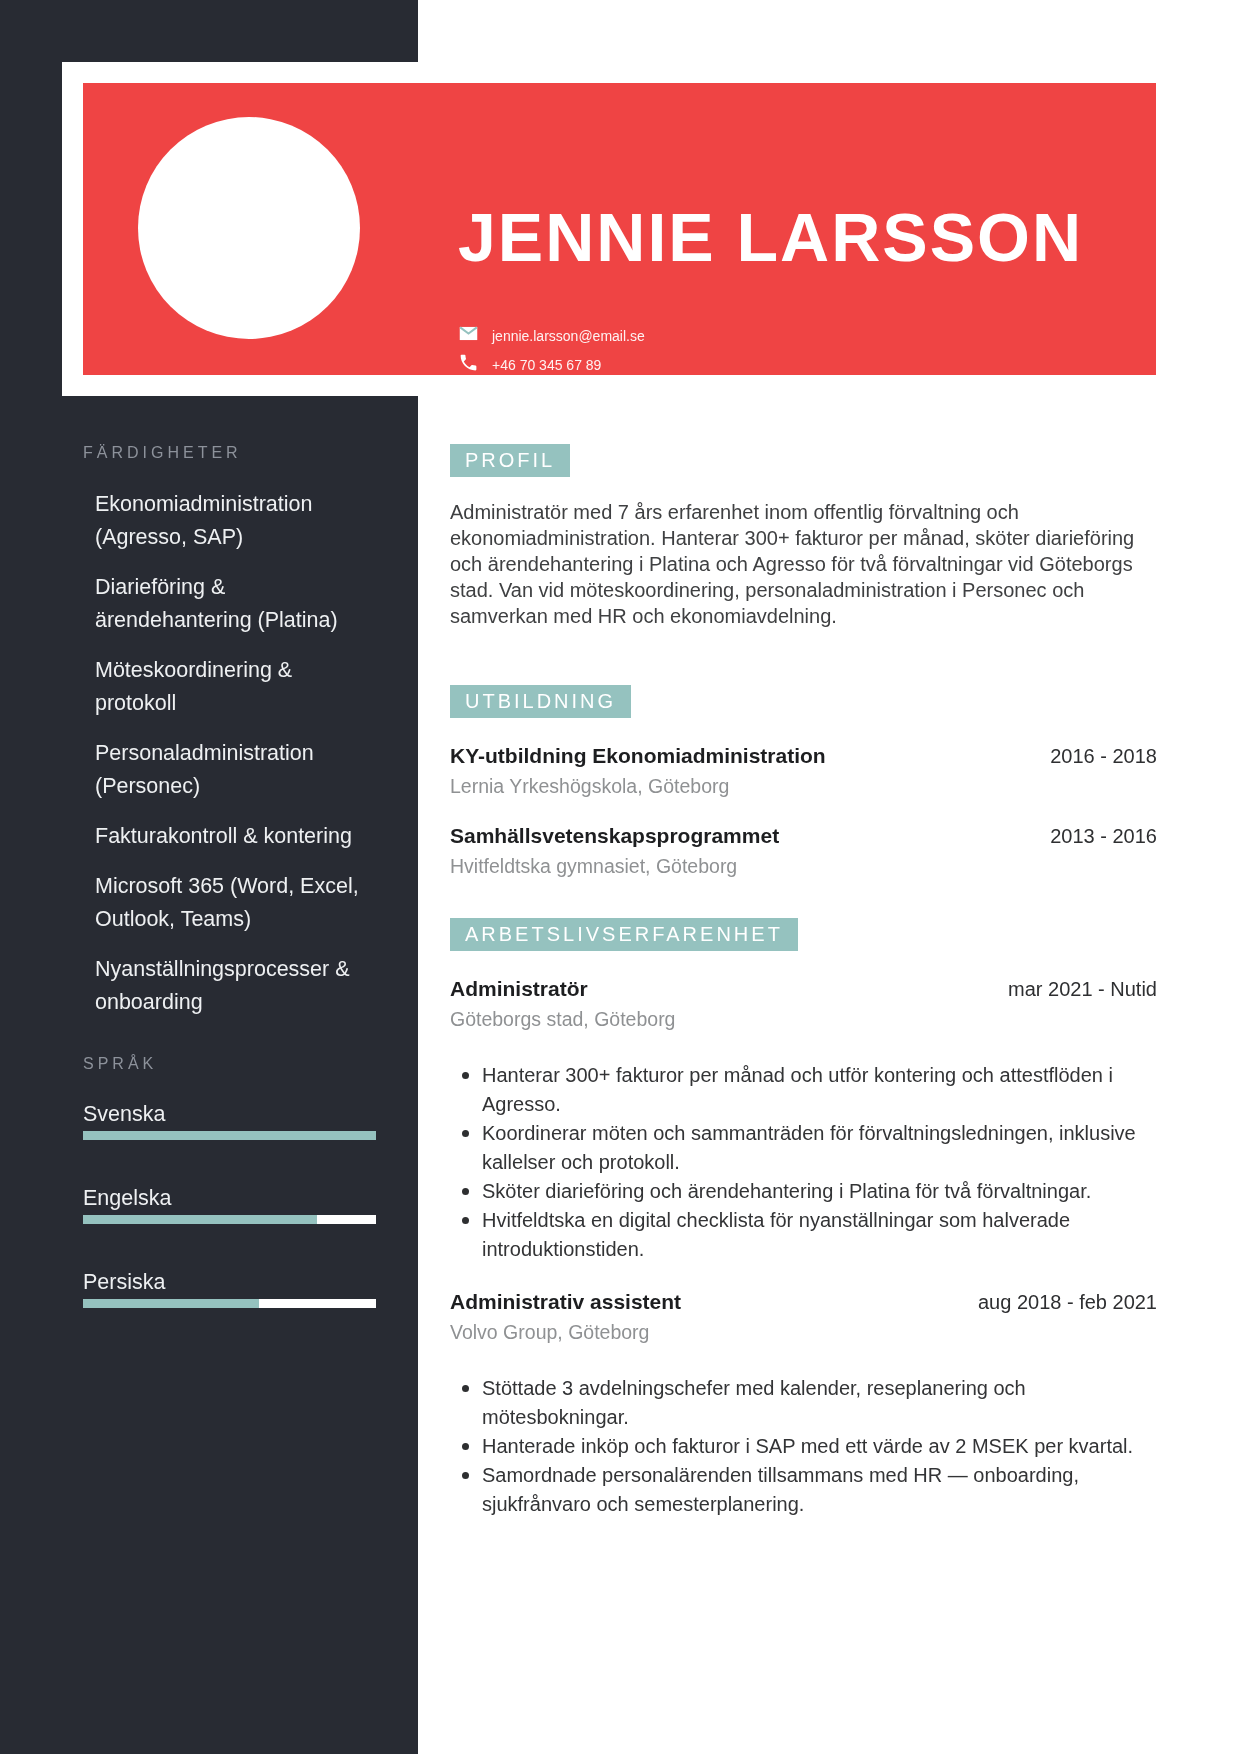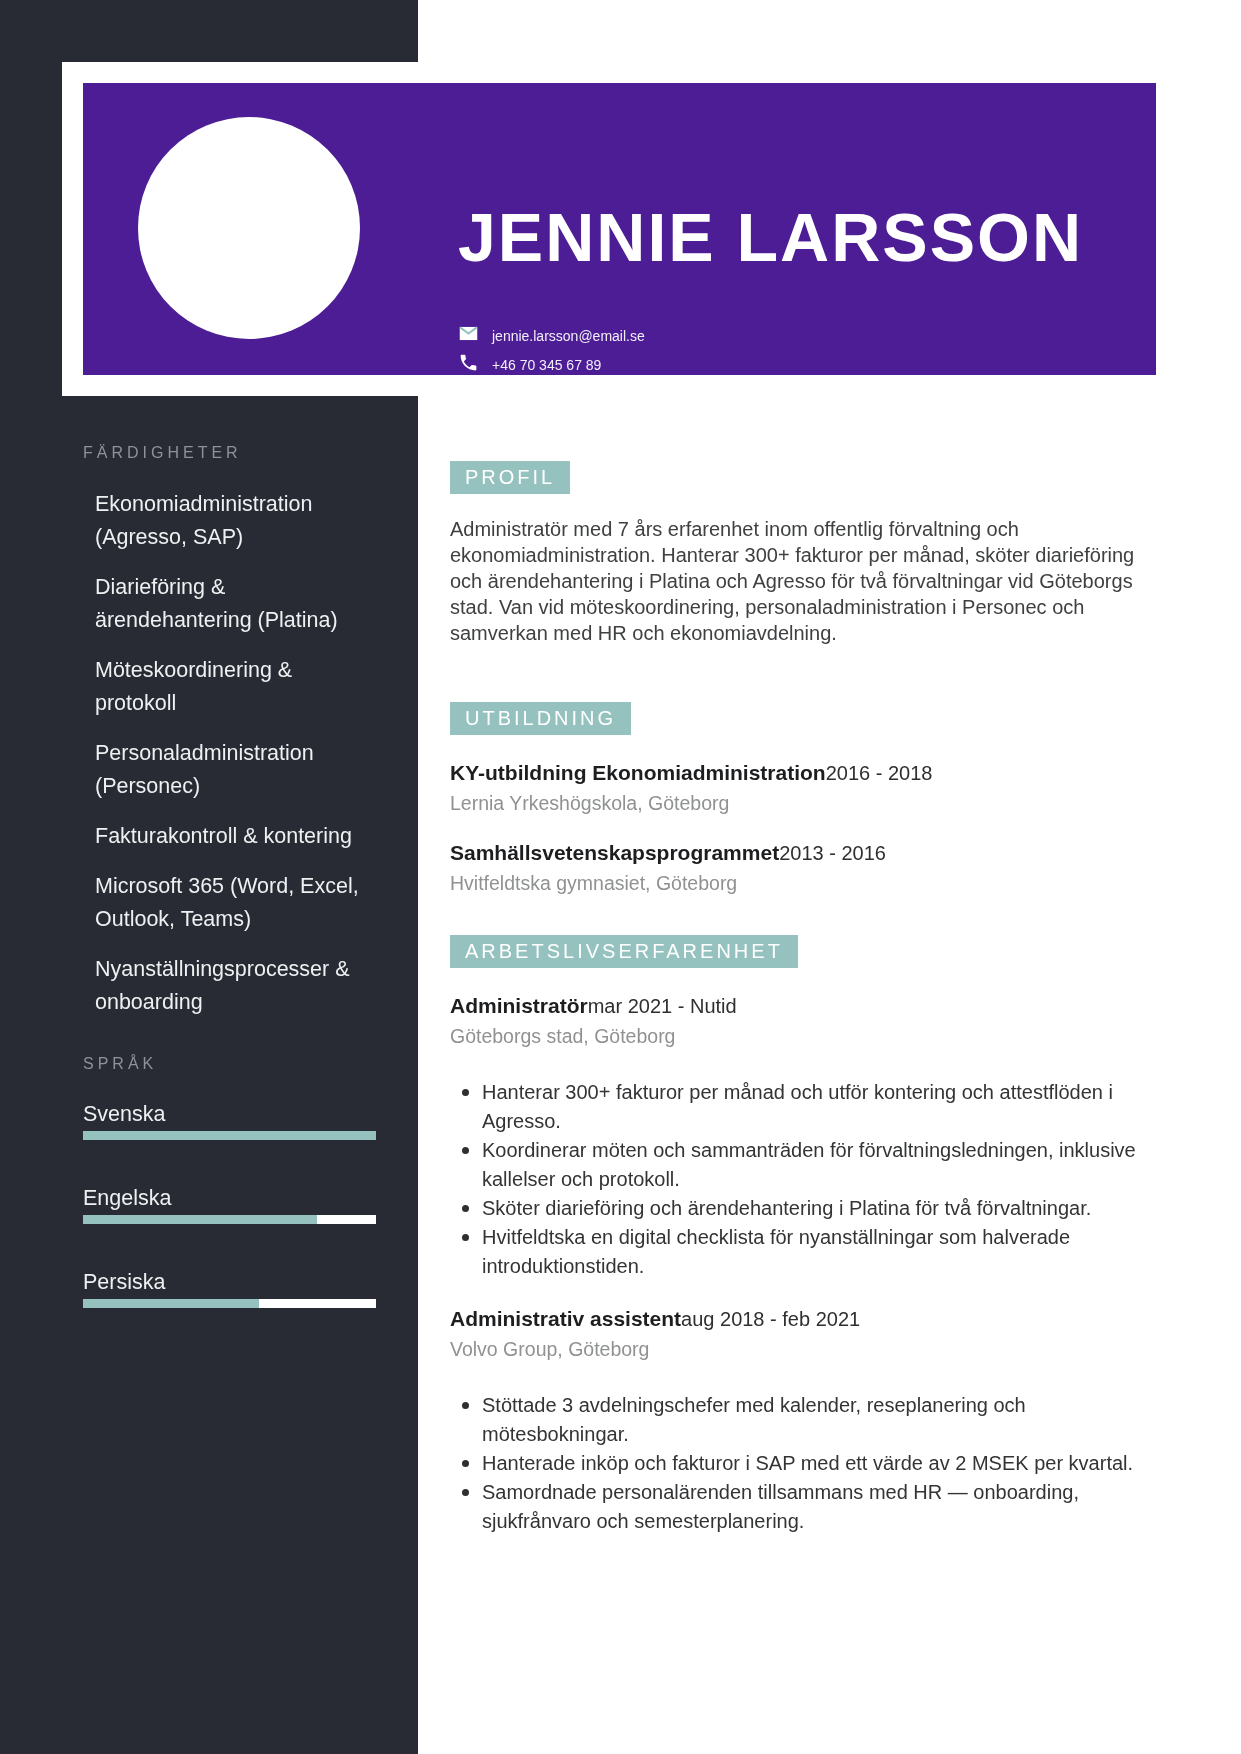--- a/index.html
+++ b/index.html
@@ -5,21 +5,21 @@
   html,body{margin:0;padding:0;}
   body{
     width:1241px;height:1754px;position:relative;overflow:hidden;
     background:#ffffff;
     font-family:"Liberation Sans","DejaVu Sans",sans-serif;
     -webkit-font-smoothing:antialiased;
   }
   
   .sidebar-bg{position:absolute;left:0;top:0;width:418px;height:1754px;background:#282b33;}
   .header-frame{position:absolute;left:62px;top:62px;width:1115px;height:334px;background:#ffffff;}
-  .header-band{position:absolute;left:83px;top:83px;width:1073px;height:292px;background:#4c1d95;}
+  .header-band{position:absolute;left:83px;top:83px;width:1073px;height:292px;background:#ef4444;}
   .avatar{position:absolute;left:55px;top:34px;width:222px;height:222px;border-radius:50%;background:#ffffff;}
   
   .name{
     position:absolute;left:375px;top:120px;margin:0;
     font-size:68px;font-weight:bold;letter-spacing:2px;color:#ffffff;line-height:1;
     white-space:nowrap;
   }
   .contact{position:absolute;left:375px;top:232px;}
   .contact-row{display:flex;align-items:flex-end;height:29px;color:rgba(255,255,255,.93);font-size:14px;}
   .contact-row .cicon{width:21px;height:21px;margin-right:13px;flex:0 0 auto;display:block;}
@@ -30,31 +30,31 @@
     margin:0 0 26px 0;font-size:16px;font-weight:400;letter-spacing:4px;
     color:#8d929b;line-height:1.1;
   }
   .skill{font-size:21.5px;line-height:33px;color:#eef0f2;margin:0 0 17px 12px;}
   .side-heading.second{margin-top:36px;}
   .lang{margin:0 0 42px 0;}
   .lang-name{font-size:21.5px;line-height:33px;color:#eef0f2;}
   .lang-bar{width:293px;height:9px;background:#ffffff;margin-top:0px;}
   .lang-fill{height:100%;background:#95c2bf;}
   
-  .main{position:absolute;left:450px;top:461px;width:707px;}
+  .main{position:absolute;left:450px;top:444px;width:707px;}
   .section-label{
     display:inline-block;background:#95c2bf;color:#ffffff;
     font-size:20px;letter-spacing:3px;line-height:1;
     padding:6px 15px 7px 15px;margin:0;font-weight:400;
   }
   .profile-text{margin:22px 0 0 0;font-size:20px;line-height:26px;color:#3f4042;}
   .gap-utb{margin-top:56px;}
   .gap-arb{margin-top:40px;}
   .entry{margin-top:26px;}
-  .entry-row{display:flex;align-items:baseline;}
+  .entry-row{display:flex;justify-content:space-between;align-items:baseline;}
   .entry-title{font-size:21px;font-weight:bold;color:#1d1e20;}
   .entry-dates{font-size:20px;color:#2e2f31;white-space:nowrap;}
   .entry-subtitle{margin-top:7px;font-size:19.5px;color:#8f9193;}
   ul.bullets{list-style:none;margin:30px 0 0 0;padding:0 0 0 12px;}
   ul.bullets li{
     position:relative;padding-left:20px;margin:0;
     font-size:20px;line-height:29px;color:#333436;
   }
   ul.bullets li::before{
     content:"";position:absolute;left:0;top:11px;width:7px;height:7px;border-radius:50%;

